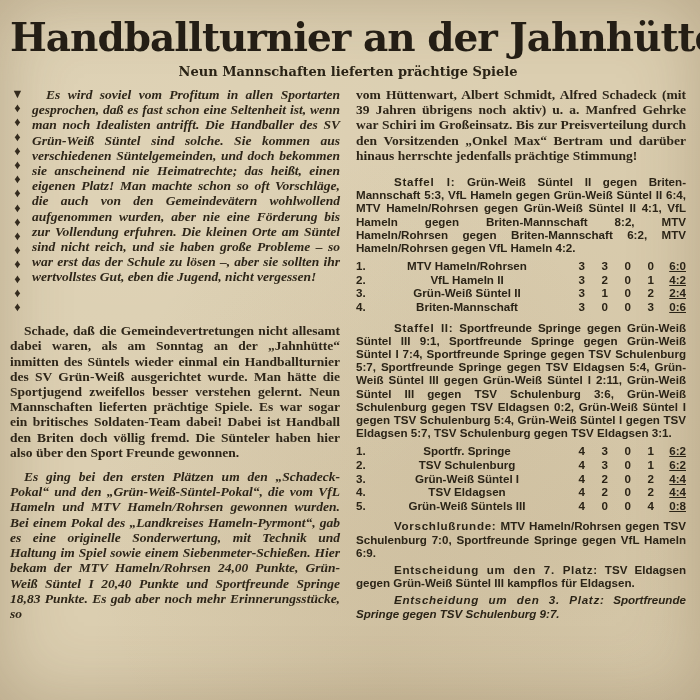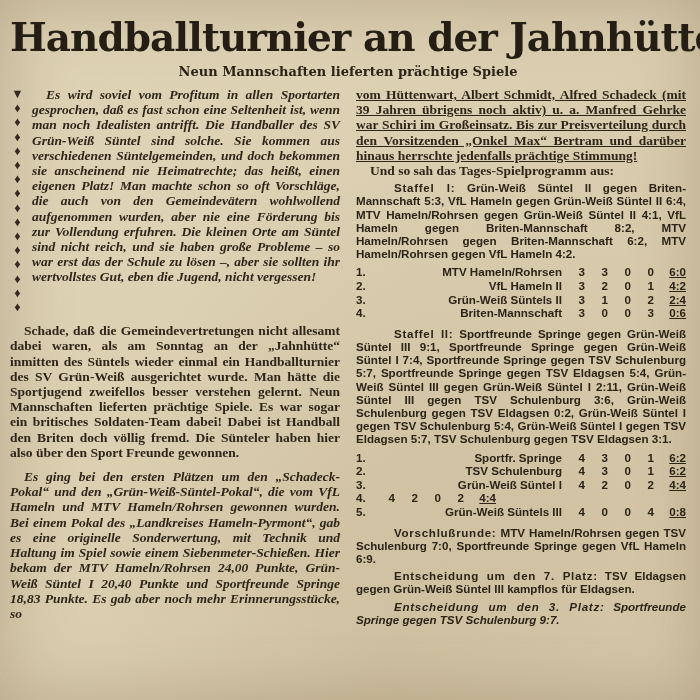--- a/index.html
+++ b/index.html
@@ -62,21 +62,21 @@
     font-weight:bold;
     text-align:justify;
     color:#2b2417;
   }
   .prog .para{margin:0 0 4px;text-indent:10px;}
   .lead{letter-spacing:0.7px;margin-left:28px;}
   .standings{margin:5px 0 7px;font-family:"Liberation Sans", sans-serif;
     font-size:11.6px;line-height:13.6px;font-weight:bold;}
   .trow{display:flex;align-items:baseline;}
   .tpos{width:16px;flex:0 0 auto;}
-  .tteam{flex:1;min-width:0;text-align:right;}
+  .tteam{flex:1;min-width:0;text-align:center;}
   .tnum{width:23px;flex:0 0 auto;text-align:right;}
   .ttore{width:32px;flex:0 0 auto;text-align:right;text-decoration:underline;}
 </style>
 </head>
 <body>
 
 <div class="page">
 
   <h1 class="headline">Handballturnier an der Jahnhütte</h1>
   <div class="subtitle">Neun Mannschaften lieferten prächtige Spiele</div>
@@ -101,22 +101,21 @@
 ♦
 ♦
 ♦</div>
         <p class="para indent">Es wird soviel vom Profitum in allen Sportarten gesprochen, daß es fast schon eine Seltenheit ist, wenn man noch Idealisten antrifft. Die Handballer des SV Grün-Weiß Süntel sind solche. Sie kommen aus verschiedenen Süntelgemeinden, und doch bekommen sie anscheinend nie Heimatrechte; das heißt, einen eigenen Platz! Man machte schon so oft Vorschläge, die auch von den Gemeindevätern wohlwollend aufgenommen wurden, aber nie eine Förderung bis zur Vollendung erfuhren. Die kleinen Orte am Süntel sind nicht reich, und sie haben große Probleme – so war erst das der Schule zu lösen –, aber sie sollten ihr wertvollstes Gut, eben die Jugend, nicht vergessen!</p>
       </div>
       <p class="para indent">Schade, daß die Gemeindevertretungen nicht allesamt dabei waren, als am Sonntag an der „Jahnhütte“ inmitten des Süntels wieder einmal ein Handballturnier des SV Grün-Weiß ausgerichtet wurde. Man hätte die Sportjugend zweifellos besser verstehen gelernt. Neun Mannschaften lieferten prächtige Spiele. Es war sogar ein britisches Soldaten-Team dabei! Dabei ist Handball den Briten doch völlig fremd. Die Sünteler haben hier also über den Sport Freunde gewonnen.</p>
       <p class="para indent">Es ging bei den ersten Plätzen um den „Schadeck-Pokal“ und den „Grün-Weiß-Süntel-Pokal“, die vom VfL Hameln und MTV Hameln/Rohrsen gewonnen wurden. Bei einem Pokal des „Landkreises Hameln-Pyrmont“, gab es eine originelle Sonderwertung, mit Technik und Haltung im Spiel sowie einem Siebenmeter-Schießen. Hier bekam der MTV Hameln/Rohrsen 24,00 Punkte, Grün-Weiß Süntel I 20,40 Punkte und Sportfreunde Springe 18,83 Punkte. Es gab aber noch mehr Erinnerungsstücke, so</p>
     </div>
 
     <div class="col">
-      <p class="para body-text" style="margin-bottom:0;text-decoration:underline;">vom Hüttenwart, Albert Schmidt, Alfred Schadeck (mit 39 Jahren übrigens noch aktiv) u. a. Manfred Gehrke war Schiri im Großeinsatz. Bis zur Preisverteilung durch den Vorsitzenden „Onkel Max“ Bertram und darüber hinaus herrschte jedenfalls prächtige Stimmung!</p>
-      <p class="para body-text indent" style="margin-bottom:3px;">Und so sah das Tages-Spielprogramm aus:</p>
+      <p class="para body-text" style="margin-bottom:12px;">vom Hüttenwart, Albert Schmidt, Alfred Schadeck (mit 39 Jahren übrigens noch aktiv) u. a. Manfred Gehrke war Schiri im Großeinsatz. Bis zur Preisverteilung durch den Vorsitzenden „Onkel Max“ Bertram und darüber hinaus herrschte jedenfalls prächtige Stimmung!</p>
 
       <div class="prog">
 
         <p class="para"><span class="lead">Staffel I:</span><span> Grün-Weiß Süntel II gegen Briten-Mannschaft 5:3, VfL Hameln gegen Grün-Weiß Süntel II 6:4, MTV Hameln/Rohrsen gegen Grün-Weiß Süntel II 4:1, VfL Hameln gegen Briten-Mannschaft 8:2, MTV Hameln/Rohrsen gegen Briten-Mannschaft 6:2, MTV Hameln/Rohrsen gegen VfL Hameln 4:2.</span></p>
 
         <div class="standings">
           <div class="trow">
             <span class="tpos">1.</span>
               <span class="tteam">MTV Hameln/Rohrsen</span>
               <span class="tnum">3</span>
@@ -129,21 +128,21 @@
             <span class="tpos">2.</span>
               <span class="tteam">VfL Hameln II</span>
               <span class="tnum">3</span>
               <span class="tnum">2</span>
               <span class="tnum">0</span>
               <span class="tnum">1</span>
               <span class="ttore">4:2</span>
           </div>
           <div class="trow">
             <span class="tpos">3.</span>
-              <span class="tteam">Grün-Weiß Süntels II</span>
+              <span class="tteam">Grün-Weiß Süntel II</span>
               <span class="tnum">3</span>
               <span class="tnum">1</span>
               <span class="tnum">0</span>
               <span class="tnum">2</span>
               <span class="ttore">2:4</span>
           </div>
           <div class="trow">
             <span class="tpos">4.</span>
               <span class="tteam">Briten-Mannschaft</span>
               <span class="tnum">3</span>
@@ -179,20 +178,21 @@
             <span class="tpos">3.</span>
               <span class="tteam">Grün-Weiß Süntel I</span>
               <span class="tnum">4</span>
               <span class="tnum">2</span>
               <span class="tnum">0</span>
               <span class="tnum">2</span>
               <span class="ttore">4:4</span>
           </div>
           <div class="trow">
             <span class="tpos">4.</span>
+              <span class="tteam">TSV Eldagsen</span>
               <span class="tnum">4</span>
               <span class="tnum">2</span>
               <span class="tnum">0</span>
               <span class="tnum">2</span>
               <span class="ttore">4:4</span>
           </div>
           <div class="trow">
             <span class="tpos">5.</span>
               <span class="tteam">Grün-Weiß Süntels III</span>
               <span class="tnum">4</span>

